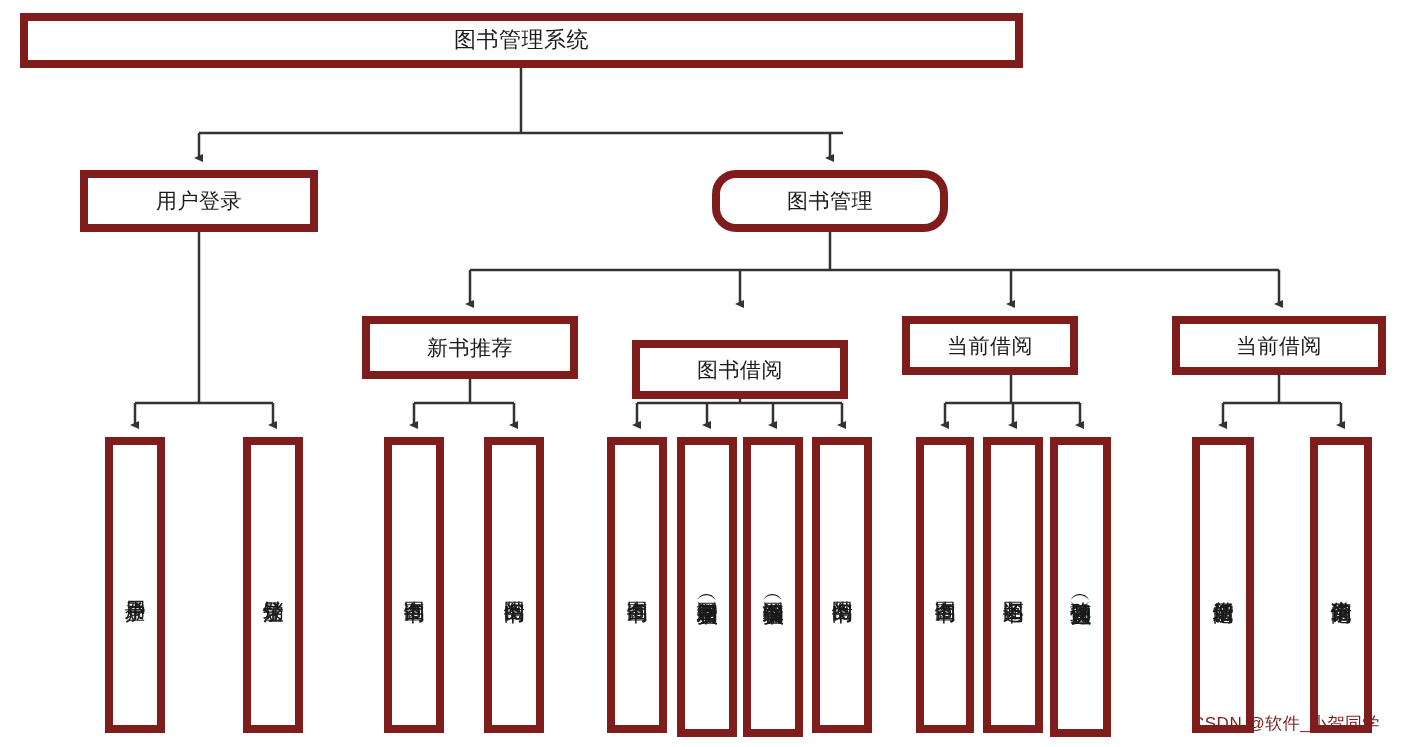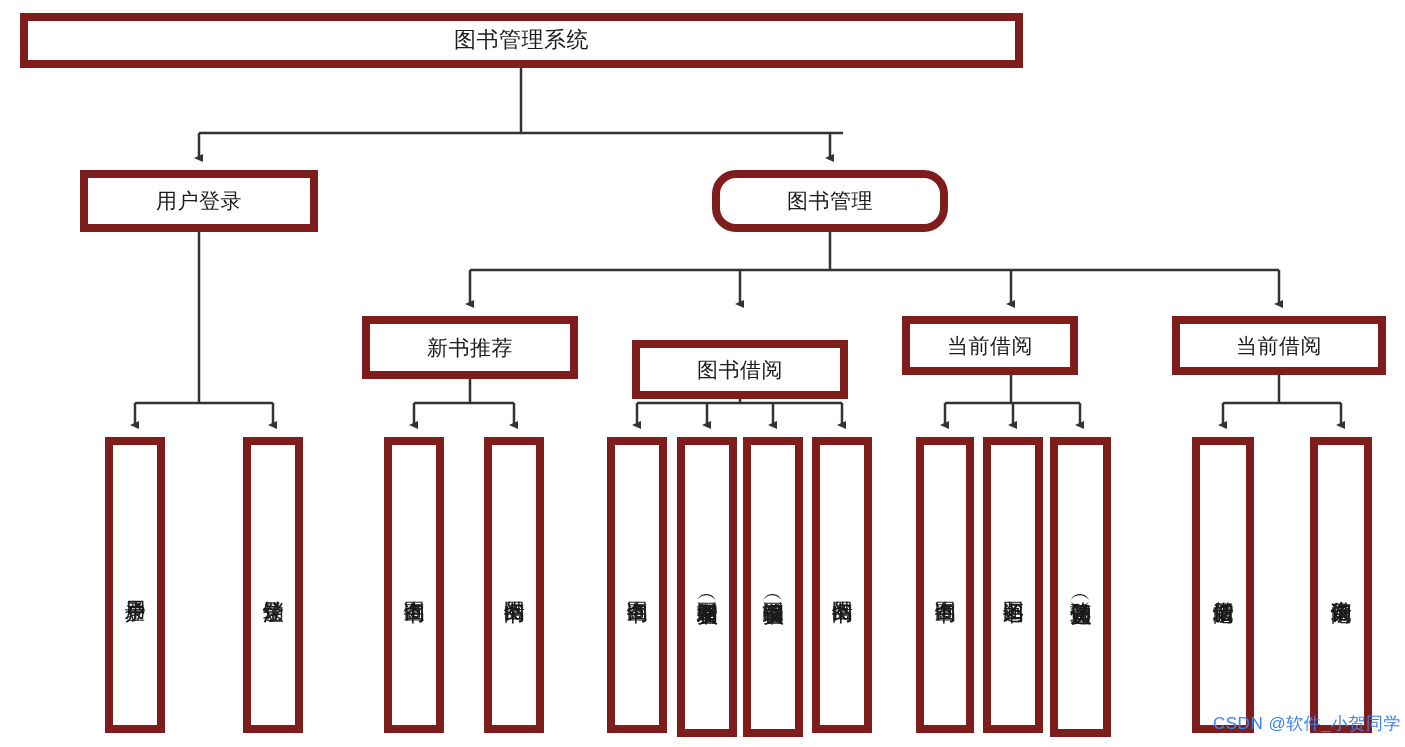--- a/index.html
+++ b/index.html
@@ -48,24 +48,23 @@
     position: absolute;
     left: 0;
     top: 0;
     width: 1405px;
     height: 747px;
     pointer-events: none;
   }
   .watermark {
     position: absolute;
     font-size: 17px;
-    color: #3b82f6;
+    color: #7f1d1d;
     white-space: nowrap;
     letter-spacing: 0.5px;
-    padding-left: 21px;
   }
 </style>
 </head>
 <body>
 
 <div id="canvas">
 
   <svg class="edges" viewBox="0 0 1405 747">
     <defs>
       <marker id="arrow" markerWidth="10" markerHeight="10" refX="5" refY="5" orient="auto" markerUnits="userSpaceOnUse">

